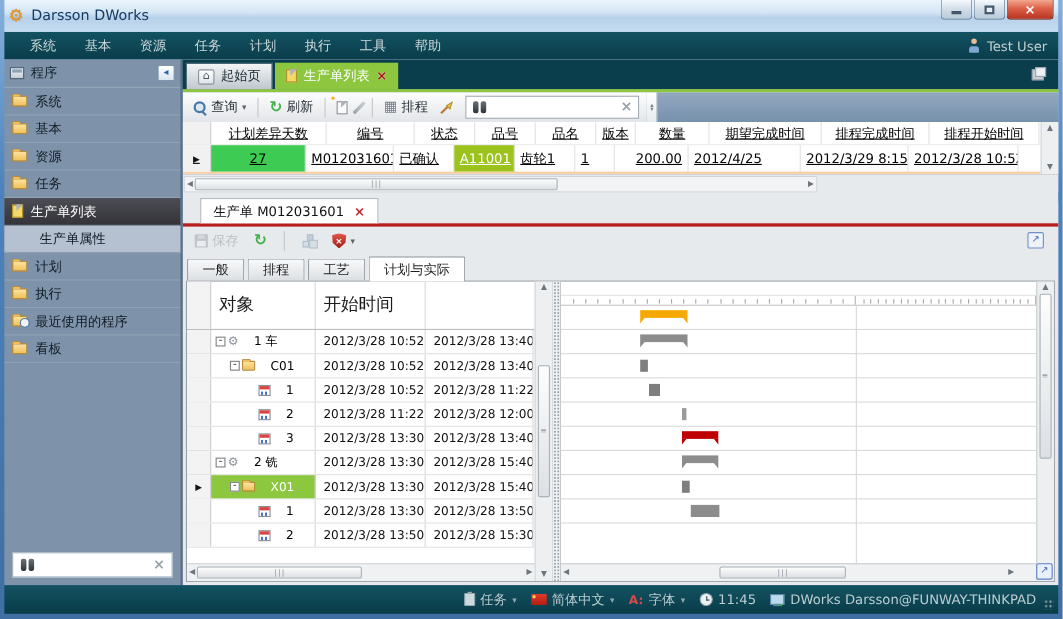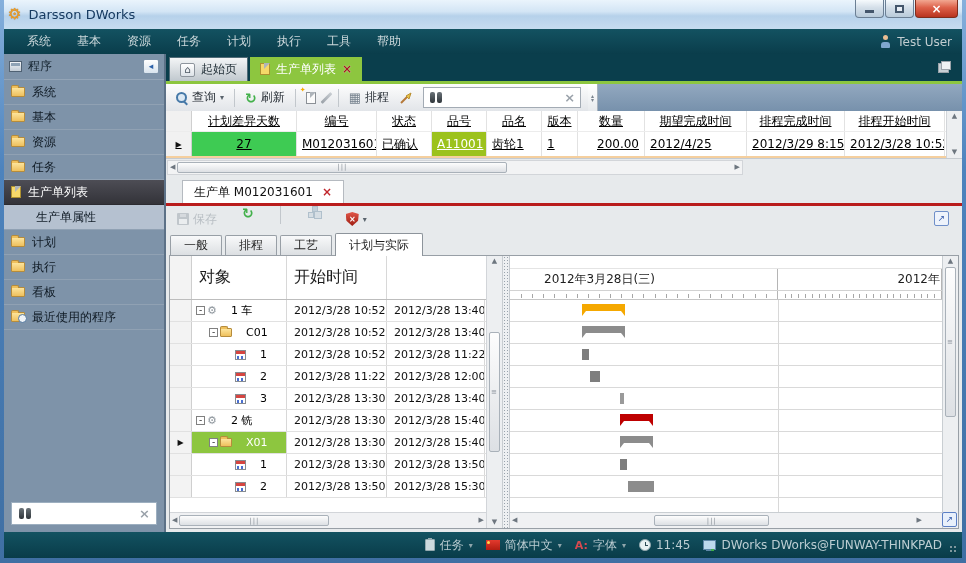--- a/index.html
+++ b/index.html
@@ -104,21 +104,21 @@
   .grid-hscroll{height:16px;background:#e7eaec;display:flex;align-items:center;padding-left:1px;}
   .hs-track{width:576px;height:15px;background:#f2f3f4;border:1px solid #d2d5d9;display:flex;align-items:center;padding:0 2px;gap:2px;}
   .sthumb{height:11px;background:linear-gradient(#fdfdfd,#dde0e4);border:1px solid #a9b1b9;border-radius:2px;display:flex;align-items:center;justify-content:center;font-size:7px;letter-spacing:1px;color:#8a929a;}
   .gap8{height:8px;}
 
   
   .docpanel{flex:1;display:flex;flex-direction:column;min-height:0;background:#e7eaec;}
   .doc-tabrow{height:23px;display:flex;align-items:flex-end;border-bottom:3px solid #b91c1c;padding-left:16px;}
   .doc-tab{height:23px;background:#fff;border:1px solid #b5bac0;border-bottom:none;display:flex;align-items:center;gap:9px;padding:0 11px;color:#101010;cursor:pointer;}
   .doc-close{color:#c1272d;font-weight:bold;font-size:12px;}
-  .doc-toolbar{height:26px;display:flex;gap:23px;padding:0 9px;position:relative;}
+  .doc-toolbar{height:26px;display:flex;align-items:center;gap:12px;padding:0 9px;position:relative;}
   .dim{opacity:.5;}
   .floppy-icon{width:12px;height:12px;background:#9aa3ac;border-radius:1px;position:relative;display:inline-block;}
   .floppy-icon::before{content:"";position:absolute;left:2px;right:2px;bottom:1px;height:5px;background:#eef1f3;}
   .floppy-icon::after{content:"";position:absolute;left:3px;right:3px;top:1px;height:3px;background:#c6ccd2;}
   .save-label{color:#8b949d;}
   .org-icon{width:14px;height:12px;position:relative;display:inline-block;}
   .org-icon::before{content:"";position:absolute;top:0;left:5px;width:4px;height:4px;background:#9fb6c9;border:1px solid #7b97ad;}
   .org-icon::after{content:"";position:absolute;bottom:0;left:1px;width:4px;height:4px;background:#c6d4de;border:1px solid #7b97ad;box-shadow:7px 0 0 #c6d4de,7px 0 0 1px #7b97ad;}
   .shield-icon{width:13px;height:14px;background:linear-gradient(#e2574a,#9e1d11);clip-path:polygon(50% 0,100% 14%,95% 62%,50% 100%,5% 62%,0 14%);display:flex;align-items:center;justify-content:center;color:#fff;font-size:8px;font-weight:bold;}
   .external-icon{position:absolute;right:13px;top:5px;width:15px;height:15px;border:1px solid #6f8fc9;background:#eef3fb;color:#3a5fae;font-size:9px;line-height:13px;text-align:center;border-radius:2px;cursor:pointer;}
@@ -261,26 +261,26 @@
           </div>
           <div class="sb-item">
             <span class="folder-icon"></span>
             <span class="sb-label">计划</span>
           </div>
           <div class="sb-item">
             <span class="folder-icon"></span>
             <span class="sb-label">执行</span>
           </div>
           <div class="sb-item">
+            <span class="folder-icon fclock"></span>
+            <span class="sb-label">最近使用的程序</span>
+          </div>
+          <div class="sb-item">
             <span class="folder-icon"></span>
             <span class="sb-label">看板</span>
-          </div>
-          <div class="sb-item">
-            <span class="folder-icon fclock"></span>
-            <span class="sb-label">最近使用的程序</span>
           </div>
         </div>
       <div class="sb-search">
         <span class="binoc-icon"></span>
         <input value="" style="">
         <span class="clear-x">×</span>
       </div>
     </div>
 
     <div class="main">
@@ -354,21 +354,21 @@
               <div class="gcell gh" style="width:36px">版本</div>
               <div class="gcell gh" style="width:67px">数量</div>
               <div class="gcell gh" style="width:102px">期望完成时间</div>
               <div class="gcell gh" style="width:98px">排程完成时间</div>
               <div class="gcell gh" style="width:100px">排程开始时间</div>
             </div>
           <div class="grid-row" id="grow">
               <div class="gcell gsel">
                 <span class="rowmark">▶</span>
               </div>
-              <div class="gcell gv c-green a-center" style="width:105px">27</div>
+              <div class="gcell gv c-green a-center" style="width:86px">27</div>
               <div class="gcell gv" style="width:80px">M012031601</div>
               <div class="gcell gv" style="width:55px">已确认</div>
               <div class="gcell gv c-olive" style="width:55px">A11001</div>
               <div class="gcell gv" style="width:55px">齿轮1</div>
               <div class="gcell gv" style="width:36px">1</div>
               <div class="gcell gv a-right" style="width:67px">200.00</div>
               <div class="gcell gv" style="width:102px">2012/4/25</div>
               <div class="gcell gv" style="width:98px">2012/3/29 8:15</div>
               <div class="gcell gv" style="width:100px">2012/3/28 10:52</div>
             </div>
@@ -536,28 +536,20 @@
               <span class="sarrow">▲</span>
               <div class="sthumb" style="width:11px;height:120px;">≡</div>
               <span class="sarrow">▼</span>
             </div>
           </div>
 
           <div class="gantt">
             <div class="splitter"></div>
             <div class="gantt-main">
               <div class="g-headpad"></div>
-              <div class="gantt-days" id="gdays">
-                  <div class="gday" style="width:62%">
-                    <span>2012年3月28日(三)</span>
-                  </div>
-                  <div class="gday right" style="width:38%">
-                    <span>2012年</span>
-                  </div>
-                </div>
               <div class="gantt-ticksrow" id="gticks">
                   <div class="gday-ticks" style="width:62%">
                     <span class="tick" style="left:4.17%"></span>
                     <span class="tick" style="left:8.33%"></span>
                     <span class="tick" style="left:12.50%"></span>
                     <span class="tick" style="left:16.67%"></span>
                     <span class="tick" style="left:20.83%"></span>
                     <span class="tick" style="left:25.00%"></span>
                     <span class="tick" style="left:29.17%"></span>
                     <span class="tick" style="left:33.33%"></span>
@@ -666,17 +658,17 @@
       <span class="fontA-icon">A:</span>
       <span>字体</span>
       <span class="caret" style="color:#8fa6ac;">▾</span>
     </div>
     <div class="status-item">
       <span class="clock-icon"></span>
       <span>11:45</span>
     </div>
     <div class="status-item">
       <span class="pc-icon"></span>
-      <span>DWorks DWorks@FUNWAY-THINKPAD</span>
+      <span>DWorks Darsson@FUNWAY-THINKPAD</span>
     </div>
     <span class="grip"></span>
   </div>
 </div>
 
 </body></html>

